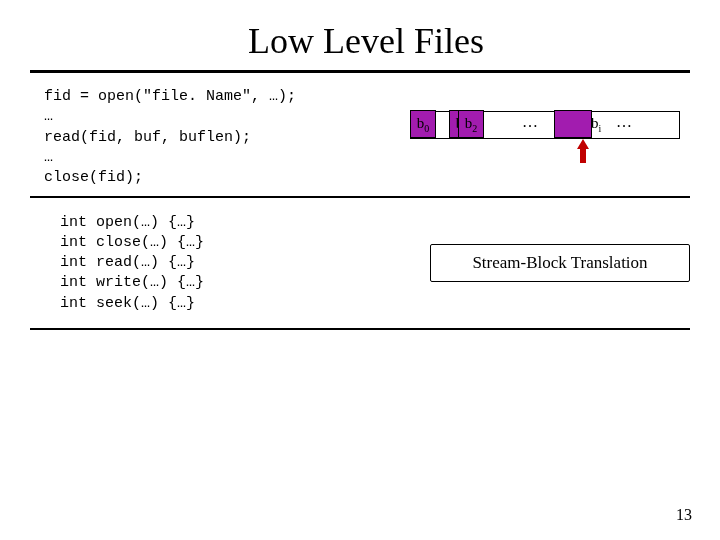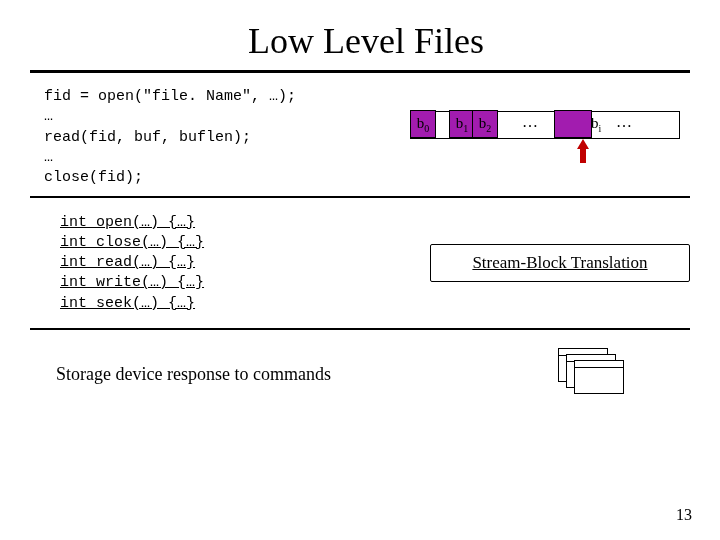--- a/index.html
+++ b/index.html
@@ -99,21 +99,20 @@
     position: absolute;
     width: 6px;
     background: #c00000;
   }
 
   .row2 {
     display: flex;
     align-items: center;
     padding: 10px 30px 10px 60px;
     min-height: 110px;
-    text-decoration: underline;
   }
   .sbt-box {
     flex: 0 0 246px;
     margin-left: 20px;
     border: 1.5px solid #000;
     background: #fff;
     text-align: center;
     padding: 8px 6px;
     font-family: "Times New Roman", serif;
     font-size: 17px;
@@ -181,21 +180,21 @@
 
     <div class="blocks-area">
       <div class="block-outer"></div>
 
       <div class="cell sub" style="left:0; width:26px;">
         <span>b</span><sub>0</sub>
       </div>
       <div class="cell sub" style="left:39px; width:26px;">
         <span>b</span><sub>1</sub>
       </div>
-      <div class="cell sub" style="left:62px; width:26px;">
+      <div class="cell sub" style="left:48px; width:26px;">
         <span>b</span><sub>2</sub>
       </div>
 
       <div class="ellipsis" style="left:90px; width:60px;">…</div>
 
       <div class="cell sub" style="left:144px; width:26px;padding-left:36px;">
         <span>b</span><sub>i</sub>
       </div>
 
       <div class="ellipsis" style="left:194px; width:40px;">…</div>
@@ -211,23 +210,15 @@
     <div class="impl-code">int open(…) {…}
 int close(…) {…}
 int read(…) {…}
 int write(…) {…}
 int seek(…) {…}</div>
     <div class="sbt-box">Stream-Block Translation</div>
   </div>
 
   <hr class="hr-med">
 
-  <div class="row3">
-    <div class="storage-text">Storage device response to commands</div>
-    <div class="stack">
-      <div class="win w1"></div>
-      <div class="win w2"></div>
-      <div class="win w3"></div>
-    </div>
-  </div>
 
   <div class="pagenum">13</div>
 </div>
 
 </body></html>

